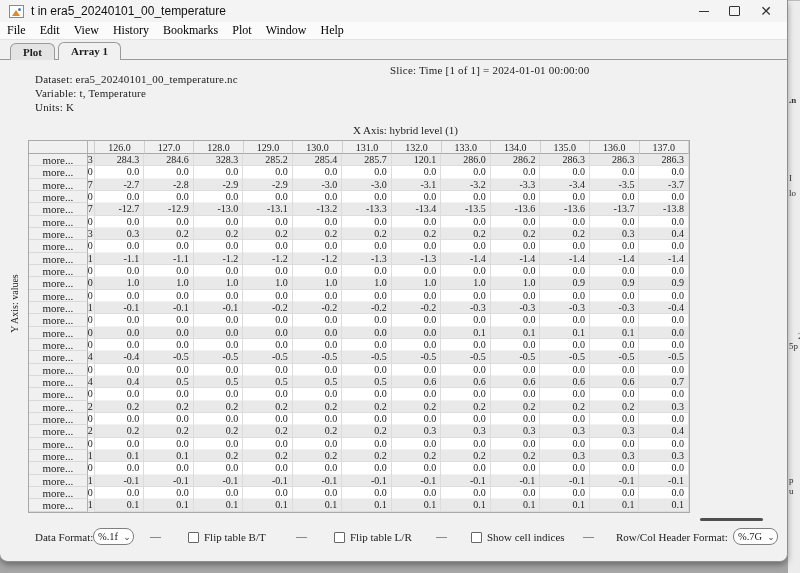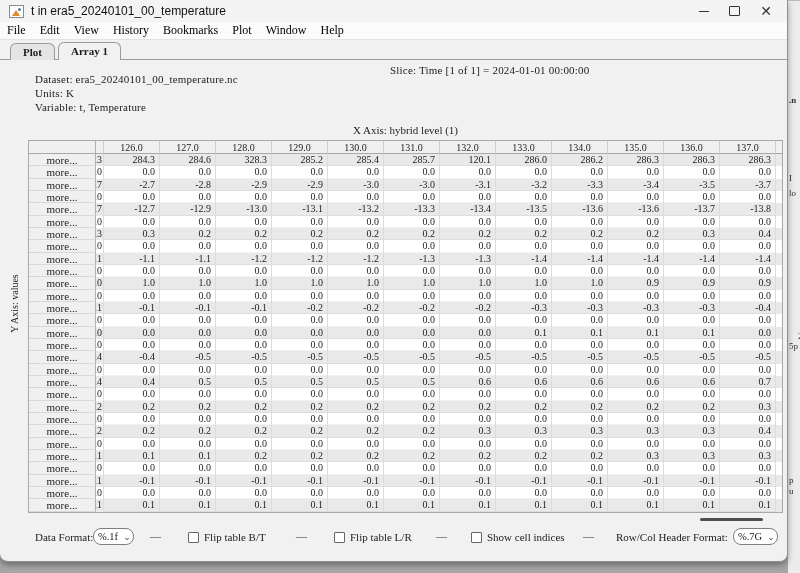--- a/index.html
+++ b/index.html
@@ -52,21 +52,21 @@
   
   .info{position:absolute;left:35px;top:72px;font-size:11px;line-height:14px;letter-spacing:.2px;}
   .slice{position:absolute;left:390px;top:64px;font-size:11px;letter-spacing:.2px;}
 
   
   .xaxis-label{position:absolute;left:28px;top:124px;width:755px;text-align:center;font-size:11px;}
   .yaxis-label{position:absolute;left:-31px;top:298px;width:90px;text-align:center;font-size:10px;
                transform:rotate(-90deg);transform-origin:center;}
 
   
-  .table{position:absolute;left:28px;top:140px;width:755px;border:1px solid #a9a9a9;box-sizing:border-box;
+  .table{position:absolute;left:28px;top:140px;width:662px;border:1px solid #a9a9a9;box-sizing:border-box;
          background:#fff;font-size:10px;}
   .trow{display:flex;height:12.34px;line-height:12.3px;}
   .trow.header{height:13px;line-height:13px;}
   .trow.odd .dcell,.trow.odd .sliver,.trow.odd .blankcol{background:#e9e9e9;}
   .trow.even .dcell,.trow.even .sliver,.trow.even .blankcol{background:#ffffff;}
   .corner,.colhead,.rowhead,.sliverhead,.blankhead{background:#f0f0f0;box-sizing:border-box;}
   .corner{width:67px;border-right:1px solid #b0b0b0;border-bottom:1px solid #a9a9a9;}
   .sliverhead{width:8px;border-bottom:1px solid #a9a9a9;border-right:1px solid #cfcfcf;}
   .colhead{width:56px;text-align:center;border-right:1px solid #cfcfcf;border-bottom:1px solid #a9a9a9;}
   .blankhead{width:8px;flex:1;border-bottom:1px solid #a9a9a9;}
@@ -130,22 +130,22 @@
       </div>
 
     <div class="tabs">
       <div class="tab">Plot</div>
       <div class="tab active">Array 1</div>
     </div>
     <div class="tabline"></div>
 
     <div class="info">
       <div>Dataset: era5_20240101_00_temperature.nc</div>
+      <div>Variable: t, Temperature</div>
       <div>Units: K</div>
-      <div>Variable: t, Temperature</div>
     </div>
     <div class="slice">Slice: Time [1 of 1] = 2024-01-01 00:00:00</div>
 
     <div class="xaxis-label">X Axis: hybrid level (1)</div>
     <div class="yaxis-label">Y Axis: values</div>
 
     <div class="table" id="array-table">
         <div class="trow header">
           <div class="corner"></div>
           <div class="sliverhead"></div>

